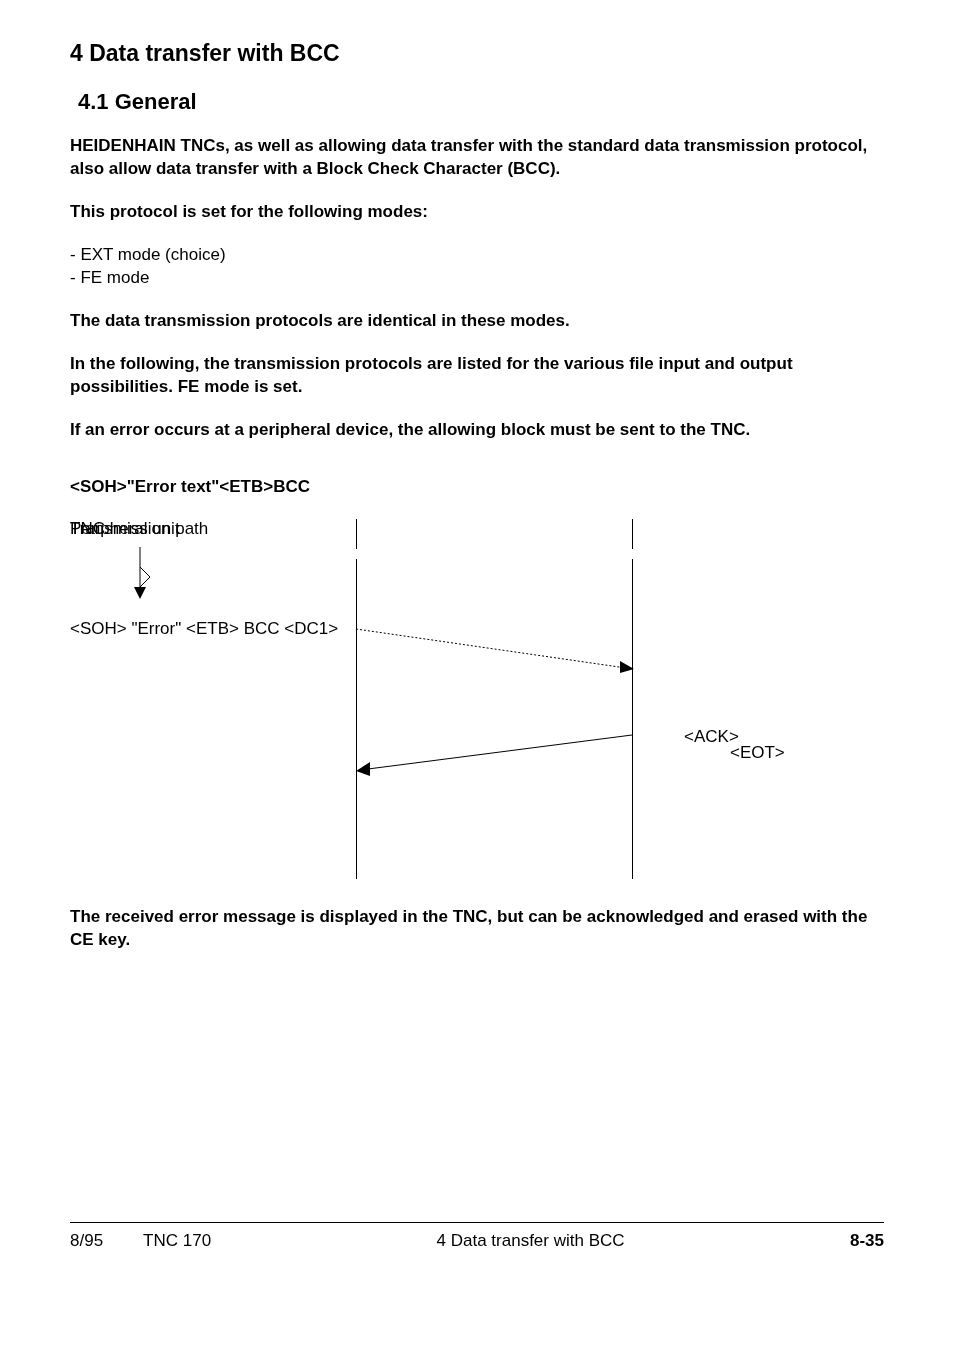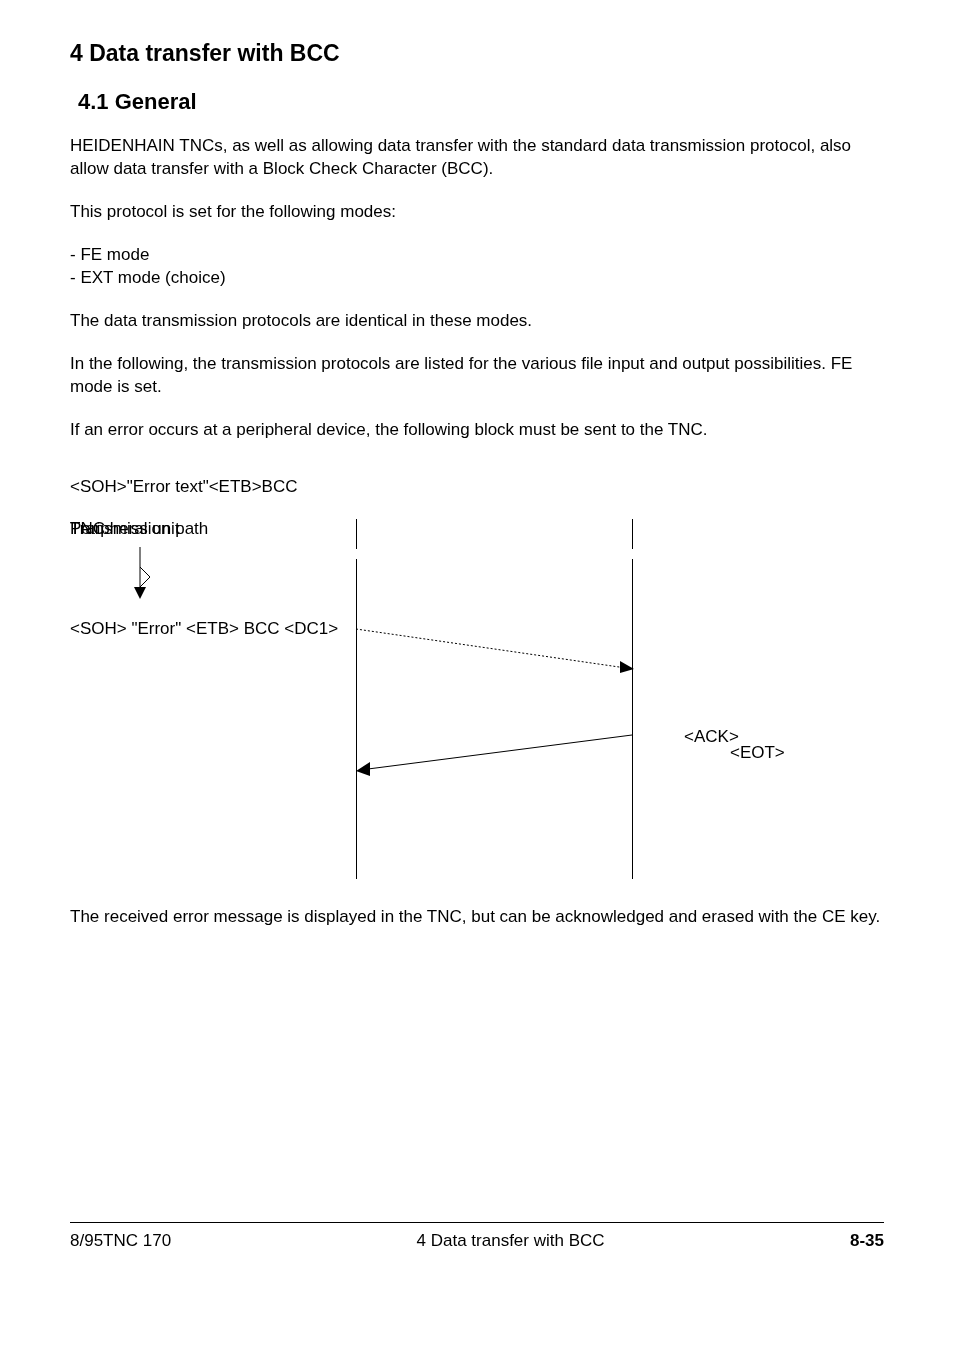--- a/index.html
+++ b/index.html
@@ -20,20 +20,21 @@
     }
     h2 {
       font-size: 22px;
       font-weight: bold;
       margin-bottom: 20px;
       margin-left: 8px;
     }
     .para {
       line-height: 1.35;
       margin-bottom: 20px;
+      font-weight: bold;
     }
     .list-item {
       line-height: 1.35;
     }
     .mb-medium { margin-bottom: 20px; }
     .mb-large { margin-bottom: 35px; }
     .diagram {
       position: relative;
       width: 790px;
       height: 365px;
@@ -55,43 +56,44 @@
       left: 70px;
       right: 70px;
       border-top: 1px solid #000;
       padding-top: 8px;
       display: flex;
       justify-content: space-between;
       font-size: 17px;
     }
     .footer-left, .footer-center, .footer-right {
       display: flex;
+      gap: 40px;
       justify-content: space-between;
     }
     .pagenum {
       font-weight: bold;
     }
   </style>
 </head>
 <body>
 
 <h1>4   Data transfer with BCC</h1>
 <h2>4.1  General</h2>
 
 <p class="para">HEIDENHAIN TNCs, as well as allowing data transfer with the standard data transmission protocol, also allow data transfer with a Block Check Character (BCC).</p>
 <p class="para">This protocol is set for the following modes:</p>
 
 <div class="mb-medium">
+  <div class="list-item">- EXT mode (choice)</div>
   <div class="list-item">- FE mode</div>
-  <div class="list-item">- EXT mode (choice)</div>
 </div>
 
 <p class="para">The data transmission protocols are identical in these modes.</p>
 <p class="para">In the following, the transmission protocols are listed for the various file input and output possibilities. FE mode is set.</p>
-<p class="para mb-large">If an error occurs at a peripheral device, the following block must be sent to the TNC.</p>
+<p class="para mb-large">If an error occurs at a peripheral device, the allowing block must be sent to the TNC.</p>
 
 <p class="para">&lt;SOH&gt;"Error text"&lt;ETB&gt;BCC</p>
 
 <div class="diagram">
 
   <span class="label" style="left:0; top:0;">Peripheral unit</span>
   <span class="label" style="left:340; top:0;">Transmission path</span>
   <span class="label" style="left:614; top:0;text-align:right;">TNC</span>
 
   <div class="vline" style="left:286px; top:0; height:30px;"></div>

